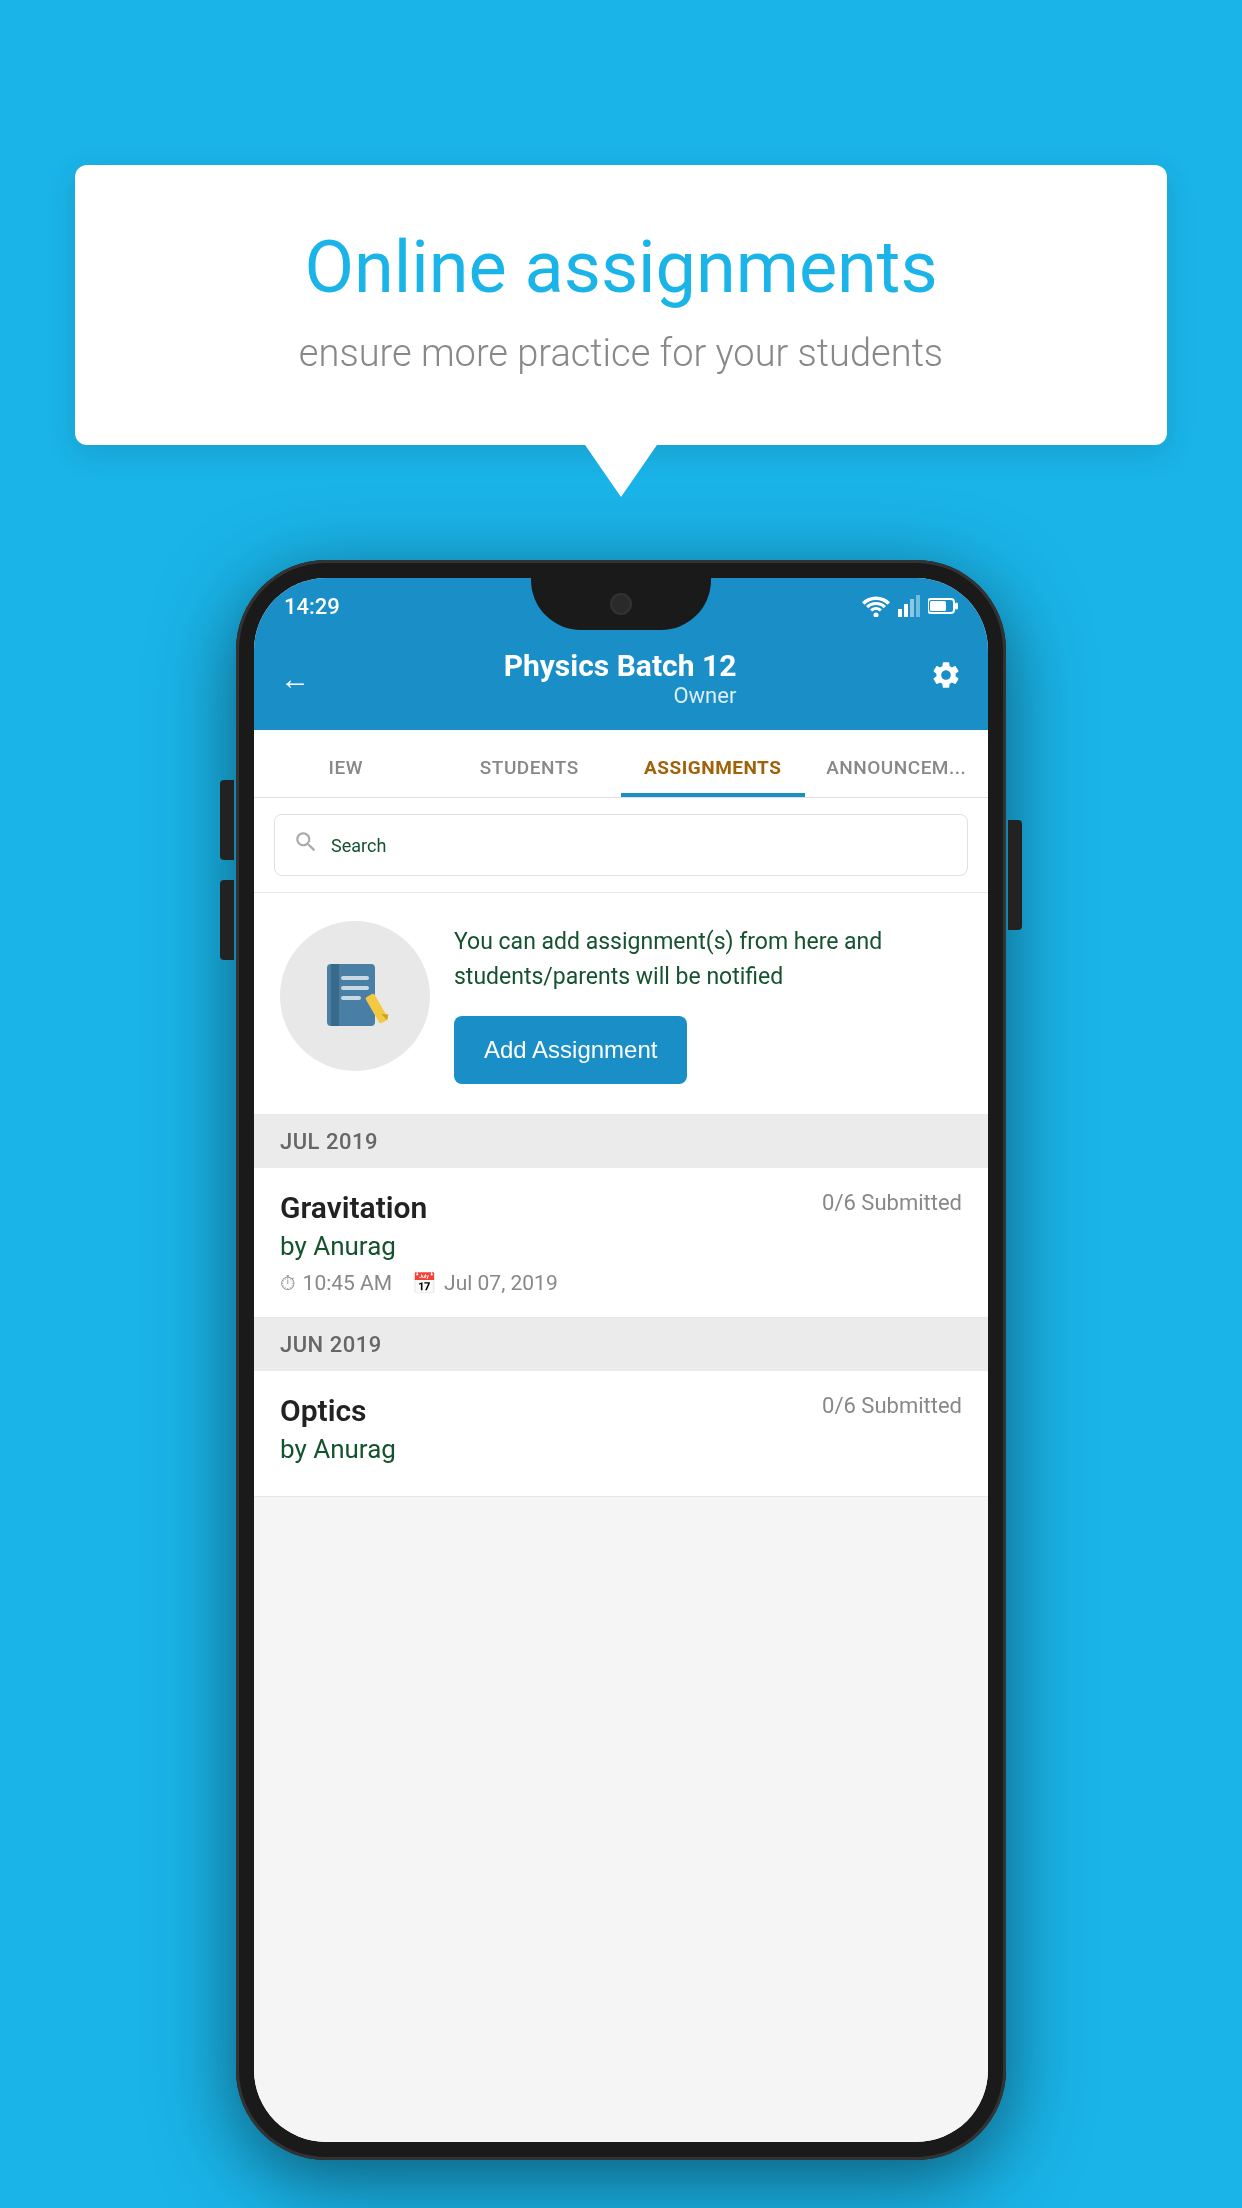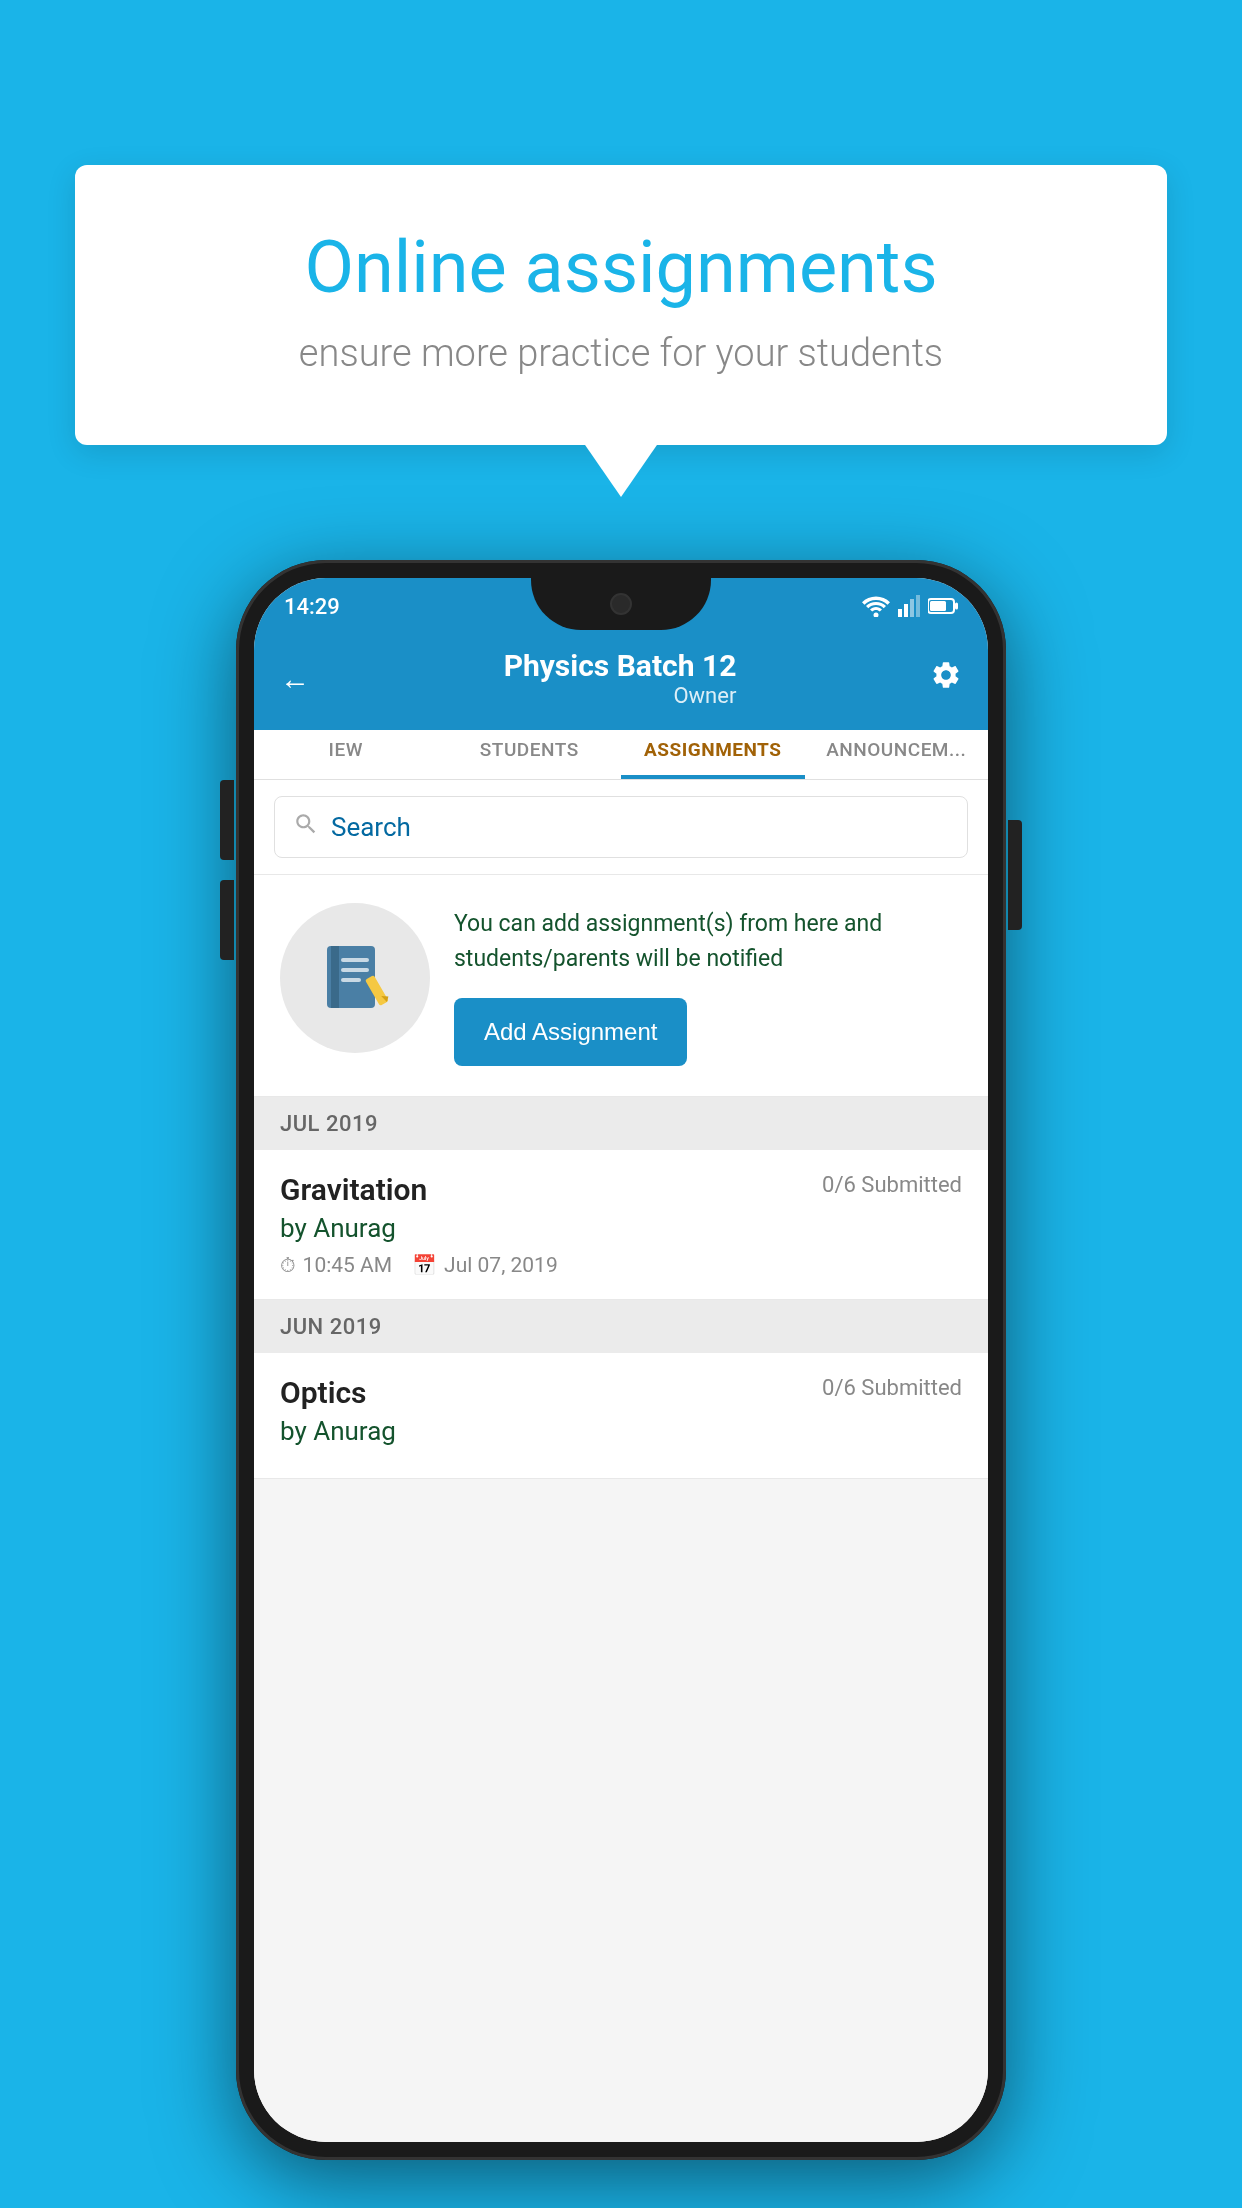--- a/index.html
+++ b/index.html
@@ -203,21 +203,21 @@
     .tabs-bar {
       background: white;
       display: flex;
       border-bottom: 1px solid #e0e0e0;
       overflow: hidden;
     }
 
     .tab-item {
       flex: 1;
       text-align: center;
-      padding: 8px 4px 18px;
+      padding: 26px 4px 18px;
       font-size: 19px;
       font-weight: 500;
       color: #888;
       letter-spacing: 0.5px;
       position: relative;
       cursor: pointer;
     }
 
     .tab-item.active {
       color: #a16207;
@@ -250,22 +250,22 @@
       padding: 14px 18px;
       gap: 12px;
     }
 
     .search-icon {
       color: #aaa;
       font-size: 24px;
     }
 
     .search-placeholder {
-      color: #0369a1;
-      font-size: 26px;
+      color: #14532d;
+      font-size: 18px;
     }
 
     
     .promo-section {
       background: white;
       padding: 28px 26px 30px;
       display: flex;
       align-items: flex-start;
       gap: 24px;
       border-bottom: 1px solid #e8e8e8;

